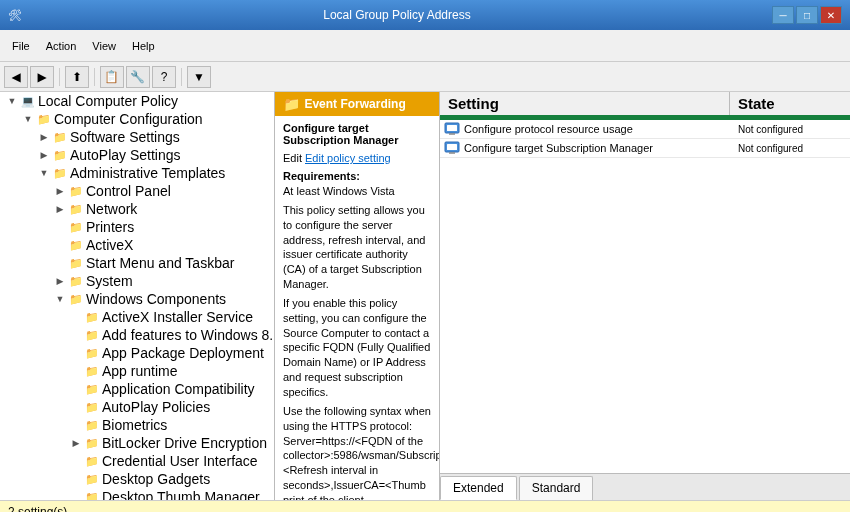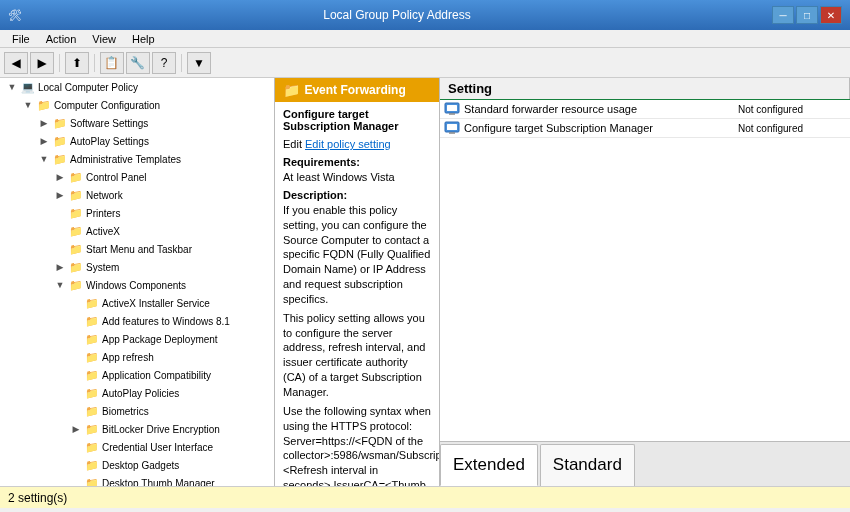--- a/index.html
+++ b/index.html
@@ -17,21 +17,21 @@
     .title-bar-buttons { display: flex; gap: 2px; }
     .title-btn {
       width: 22px; height: 18px; background: #5a9fd4; border: 1px solid #4080b0;
       color: white; font-size: 10px; display: flex; align-items: center; justify-content: center;
       cursor: pointer;
     }
     .title-btn.close { background: #c0392b; }
 
     
     .menu-bar {
-      height: 18px;
+      height: 32px;
       background: #f0f0f0;
       border-bottom: 1px solid #ccc;
       display: flex; align-items: center;
       padding: 0 4px;
     }
     .menu-item {
       padding: 2px 8px;
       font-size: 11px;
       cursor: pointer;
       color: #000;
@@ -86,21 +86,21 @@
       display: flex; align-items: center; justify-content: center;
       font-size: 9px; color: #555;
       cursor: pointer;
     }
     .tree-toggle.empty { cursor: default; }
     .node-icon {
       width: 16px; min-width: 16px; height: 16px;
       display: flex; align-items: center; justify-content: center;
       font-size: 11px; margin-right: 2px;
     }
-    .node-label { font-size: 10px; }
+    .node-label { font-size: 14px; }
     .indent-1 { padding-left: 4px; }
     .indent-2 { padding-left: 20px; }
     .indent-3 { padding-left: 36px; }
     .indent-4 { padding-left: 52px; }
     .indent-5 { padding-left: 68px; }
 
     
     .desc-panel {
       width: 165px; min-width: 165px;
       background: white;
@@ -144,22 +144,22 @@
     
     .settings-panel {
       flex: 1;
       background: white;
       display: flex; flex-direction: column;
       overflow: hidden;
     }
     .settings-list-header {
       display: flex;
       background: #f0f0f0;
-      border-bottom: 1px solid #15803d;
-      font-size: 13px;
+      border-bottom: 5px solid #15803d;
+      font-size: 15px;
       font-weight: bold;
     }
     .settings-col-setting {
       flex: 1;
       padding: 3px 8px;
       border-right: 1px solid #bbb;
     }
     .settings-col-state {
       width: 120px; min-width: 120px;
       padding: 3px 8px;
@@ -188,22 +188,22 @@
     }
 
     
     .bottom-tabs {
       display: flex;
       background: #e8e8e8;
       border-top: 1px solid #bbb;
       padding-top: 2px;
     }
     .bottom-tab {
-      padding: 10px 12px;
-      font-size: 17px;
+      padding: 4px 12px;
+      font-size: 12px;
       cursor: pointer;
       border: 1px solid #bbb;
       border-bottom: none;
       background: #f8f8f8;
       margin-right: 2px;
       border-radius: 2px 2px 0 0;
     }
     .bottom-tab.active { background: white; border-bottom: 1px solid white; }
 
     
@@ -350,21 +350,21 @@
 
       <div class="tree-node indent-5">
         <span class="tree-toggle empty"> </span>
         <span class="node-icon folder-icon">📁</span>
         <span class="node-label">App Package Deployment</span>
       </div>
 
       <div class="tree-node indent-5">
         <span class="tree-toggle empty"> </span>
         <span class="node-icon folder-icon">📁</span>
-        <span class="node-label">App refresh</span>
+        <span class="node-label">App runtime</span>
       </div>
 
       <div class="tree-node indent-5">
         <span class="tree-toggle empty"> </span>
         <span class="node-icon folder-icon">📁</span>
         <span class="node-label">Application Compatibility</span>
       </div>
 
       <div class="tree-node indent-5">
         <span class="tree-toggle empty"> </span>
@@ -410,42 +410,42 @@
       <span class="desc-title-icon">📁</span>
       <span>Event Forwarding</span>
     </div>
     <div class="desc-content">
       <div class="policy-name">Configure target Subscription Manager</div>
       <div style="margin-bottom:6px;">
         <span>Edit </span><span class="policy-link">Edit policy setting</span>
       </div>
       <div class="section-label">Requirements:</div>
       <p>At least Windows Vista</p>
-      <div class="section-label">Description:</div>
+      <p>This policy setting allows you to configure the server address, refresh interval, and issuer certificate authority (CA) of a target Subscription Manager.</p>
       <p>If you enable this policy setting, you can configure the Source Computer to contact a specific FQDN (Fully Qualified Domain Name) or IP Address and request subscription specifics.</p>
-      <p>This policy setting allows you to configure the server address, refresh interval, and issuer certificate authority (CA) of a target Subscription Manager.</p>
       <p>Use the following syntax when using the HTTPS protocol: Server=https://&lt;FQDN of the collector&gt;:5986/wsman/SubscriptionManager/WEC,Refresh=&lt;Refresh interval in seconds&gt;,IssuerCA=&lt;Thumb print of the client authentication certificate&gt;. When using the HTTP protocol, use port 5985.</p>
     </div>
   </div>
 
   <div class="settings-panel">
     <div class="settings-list-header">
       <div class="settings-col-setting">Setting</div>
+      <div class="settings-col-state">State</div>
     </div>
     <div class="settings-content">
 
       <div class="settings-row">
         <div class="settings-row-icon">
           <svg width="16" height="16" viewBox="0 0 16 16">
             <rect x="1" y="2" width="14" height="10" rx="1" fill="#4a90d9" stroke="#2d6bb5" stroke-width="1"></rect>
             <rect x="3" y="4" width="10" height="6" rx="0.5" fill="white"></rect>
             <line x1="5" y1="13" x2="11" y2="13" stroke="#888" stroke-width="1.5"></line>
           </svg>
         </div>
-        <div class="settings-row-name">Standard forwarder resource usage</div>
+        <div class="settings-row-name">Configure protocol resource usage</div>
         <div class="settings-row-state">Not configured</div>
       </div>
 
       <div class="settings-row">
         <div class="settings-row-icon">
           <svg width="16" height="16" viewBox="0 0 16 16">
             <rect x="1" y="2" width="14" height="10" rx="1" fill="#4a90d9" stroke="#2d6bb5" stroke-width="1"></rect>
             <rect x="3" y="4" width="10" height="6" rx="0.5" fill="white"></rect>
             <line x1="5" y1="13" x2="11" y2="13" stroke="#888" stroke-width="1.5"></line>
           </svg>

